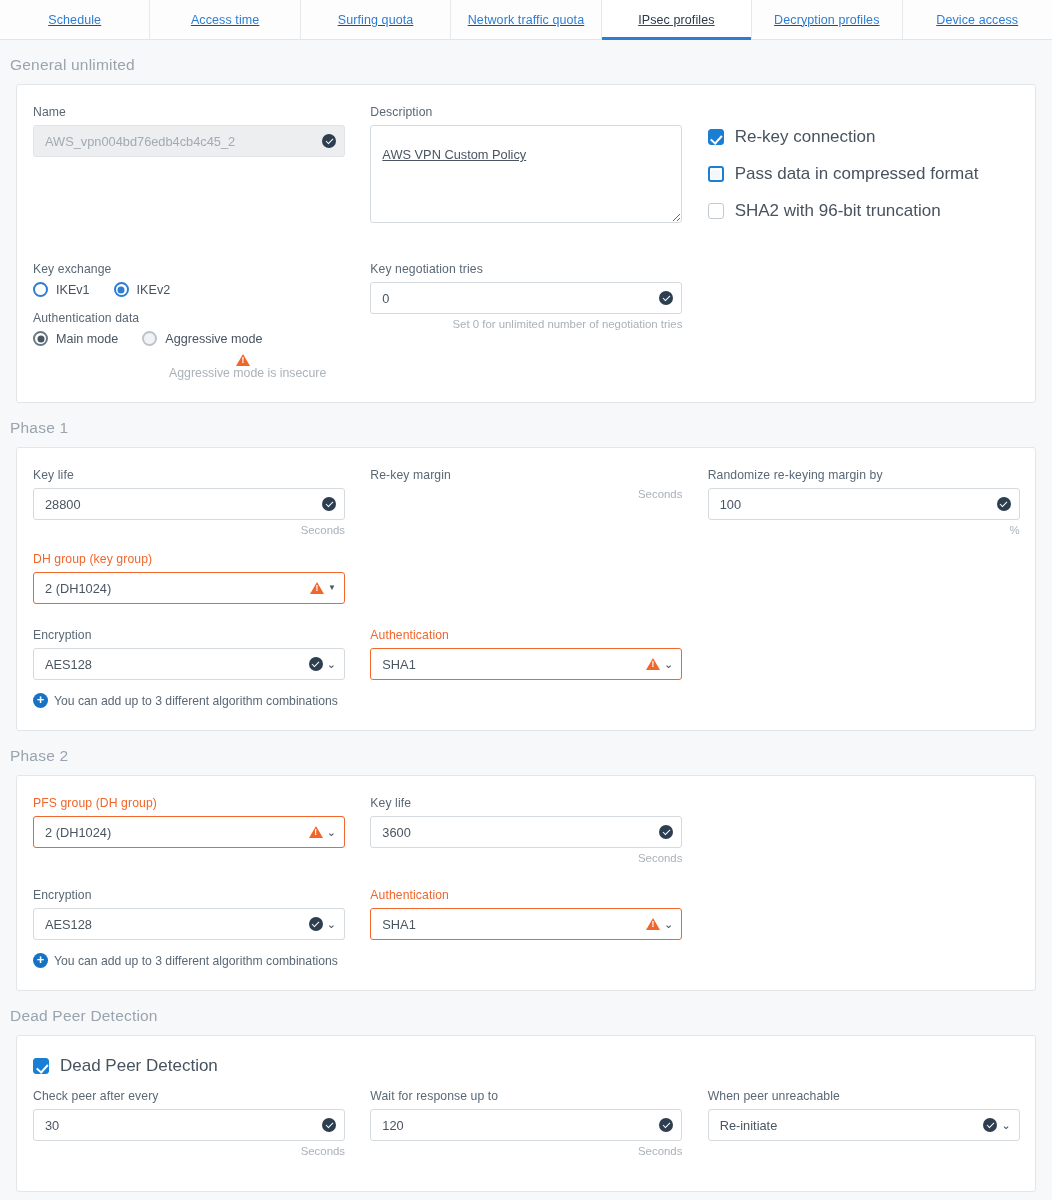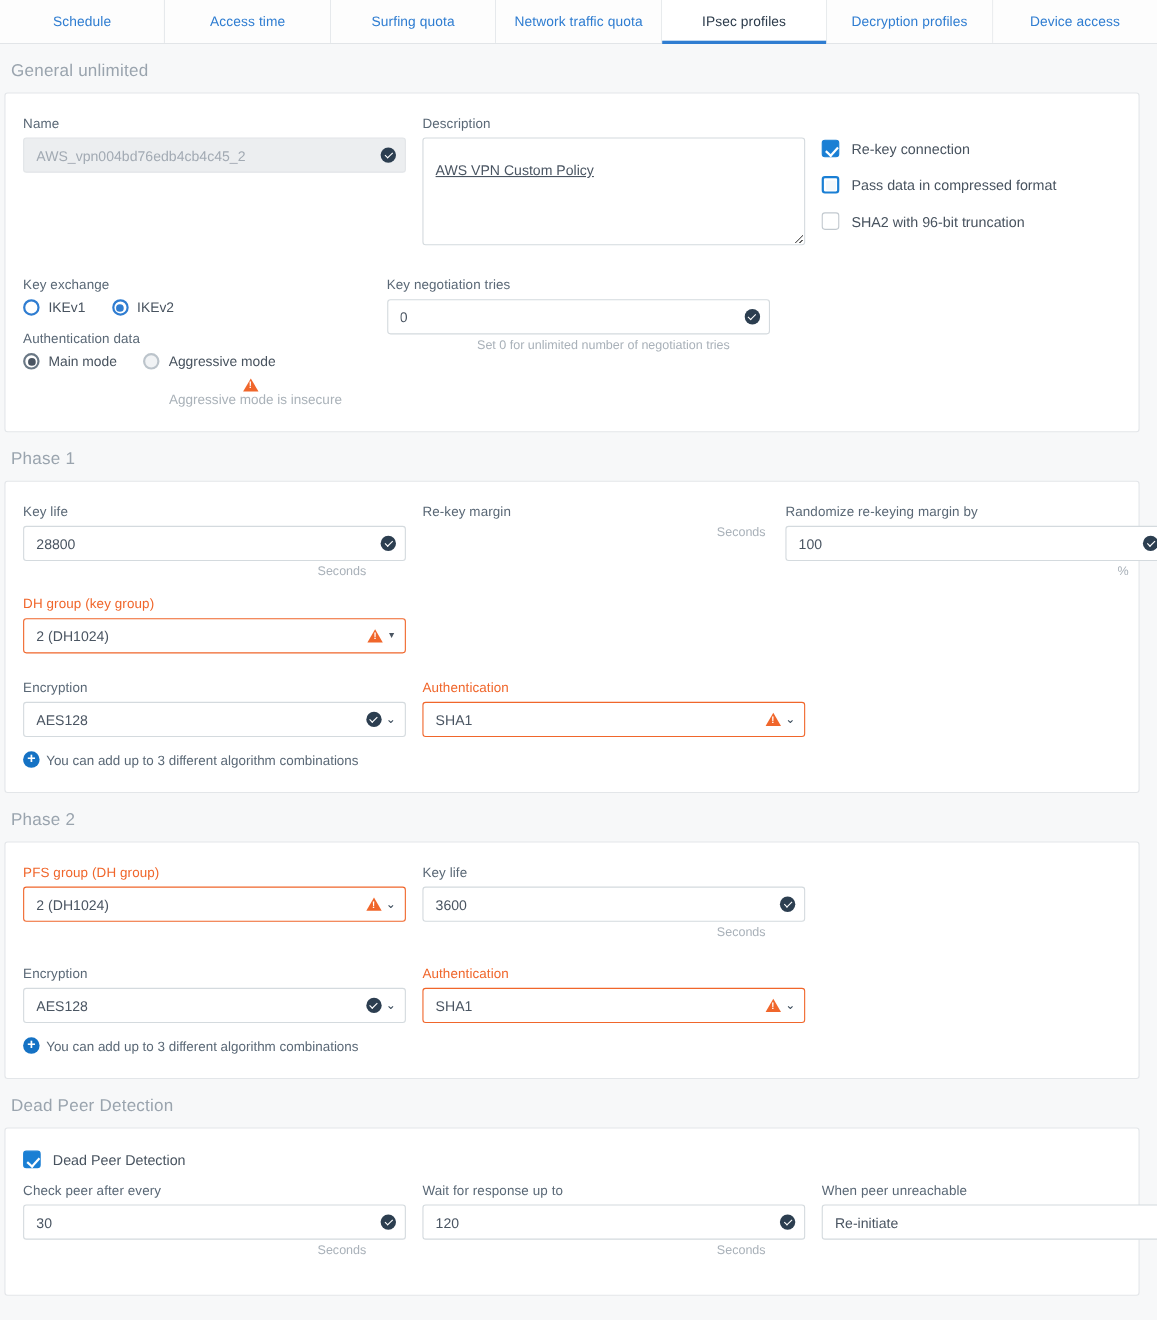--- a/index.html
+++ b/index.html
@@ -11,20 +11,21 @@
     color: #3c4858;
   }
   .page { width: 1052px; position: relative; }
 
   
   .tabbar {
     display: flex;
     background: #ffffff;
     height: 40px;
     border-bottom: 1px solid #e2e5e8;
+    text-decoration: underline;
   }
   .tab {
     flex: 1;
     display: flex;
     align-items: center;
     justify-content: center;
     font-size: 12.5px;
     color: #2f7dd1;
     border-right: 1px solid #e6e9ec;
     cursor: pointer;
@@ -51,21 +52,21 @@
     font-size: 15.5px;
     color: #9aa4ae;
     font-weight: normal;
     padding: 16px 0 10px 10px;
     letter-spacing: .2px;
   }
   .panel {
     background: #ffffff;
     border: 1px solid #e3e6e9;
     border-radius: 3px;
-    margin: 0 16px 0 4px;
+    margin: 0 16px 0 16px;
     padding: 20px 8px 22px 8px;
     position: relative;
   }
 
   .row { display: flex; }
   .col {
     padding: 0 0 0 0;
   }
   .col-a { width: 345px; margin-left: 8px; }
   .col-b { width: 345px; margin-left: 18px; }
@@ -73,21 +74,21 @@
 
   .fld-label {
     font-size: 12.2px;
     color: #5a6876;
     margin-bottom: 6px;
     display: block;
     letter-spacing: .1px;
   }
   .fld-label.warn { color: #f0662b; }
 
-  .inp-wrap { position: relative; width: 348px; }
+  .inp-wrap { position: relative; width: 312px; }
   .inp {
     width: 100%;
     height: 32px;
     border: 1px solid #d4dade;
     border-radius: 3px;
     background: #ffffff;
     font-size: 12.8px;
     color: #4a5562;
     padding: 0 38px 0 11px;
     font-family: "Liberation Sans", sans-serif;
@@ -229,21 +230,21 @@
     transform: rotate(42deg);
   }
   .cb.indeterminate { border: 2px solid #1a7fd4; background: #ffffff; }
   .cb.indeterminate::after {
     content: "";
     position: absolute;
     left: 1.5px; top: 1.5px; right: 1.5px; bottom: 1.5px;
     background: #f4f8fb;
     border-radius: 1px;
   }
-  .cb-lbl { font-size: 13px; color: #48535f; cursor: pointer; }
+  .cb-lbl { font-size: 17px; color: #48535f; cursor: pointer; }
 
   
   .addlink {
     display: flex;
     align-items: center;
     margin-top: 13px;
     margin-left: 8px;
     font-size: 12.2px;
     color: #5a6876;
     cursor: pointer;

